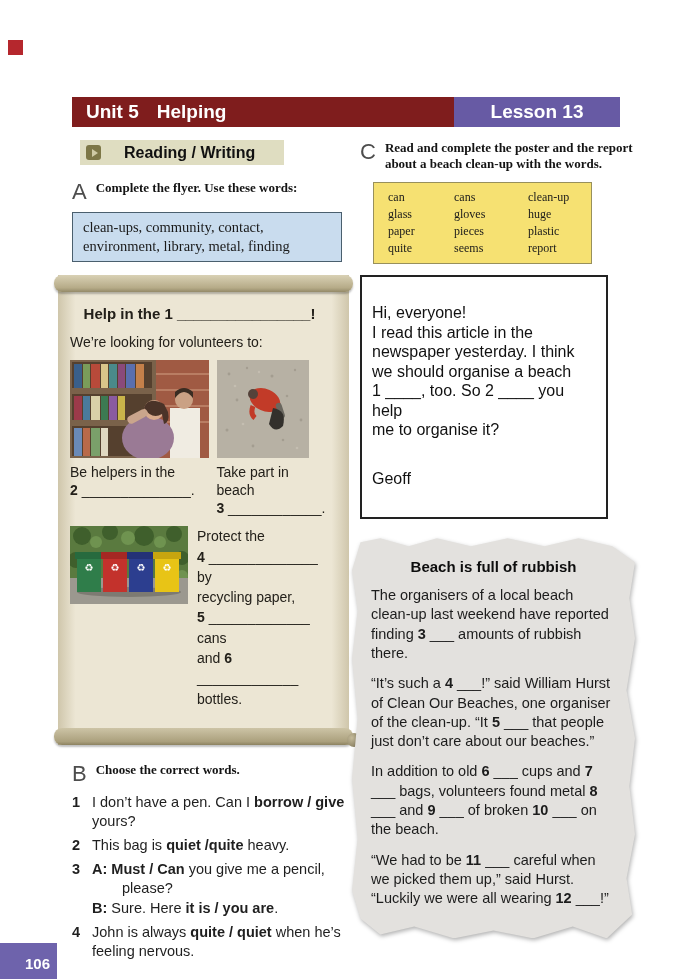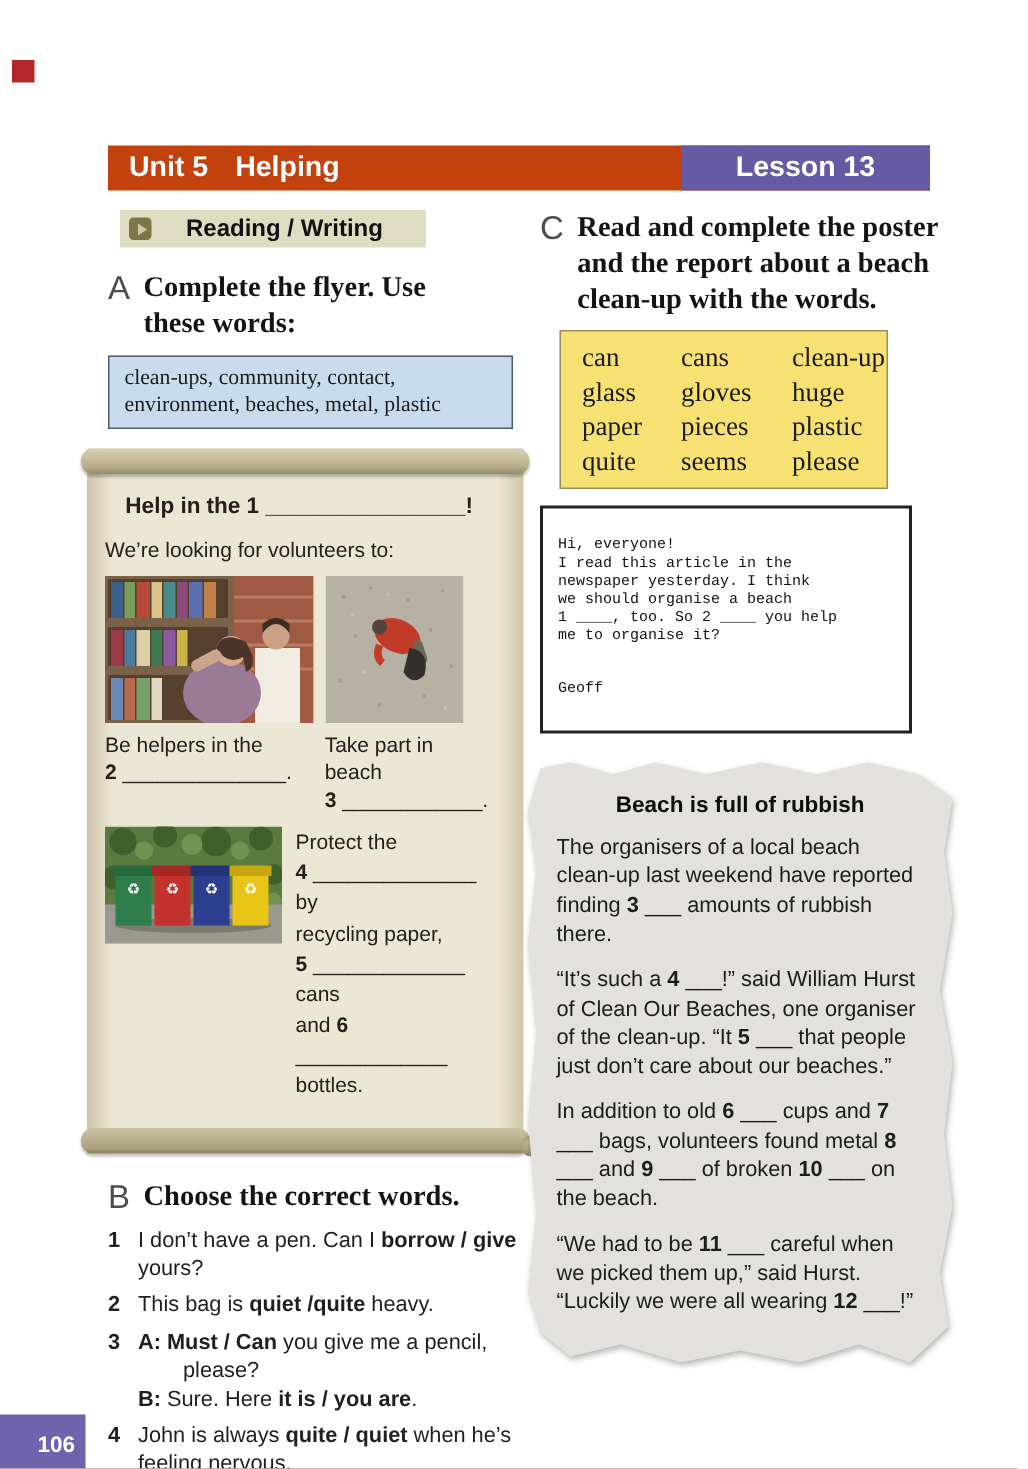--- a/index.html
+++ b/index.html
@@ -1,47 +1,47 @@
 <!DOCTYPE html>
 <html><head>
 <meta charset="utf-8">
 <style>
   html,body{margin:0;padding:0;background:#888;}
   .page{position:relative;width:685px;height:979px;background:#ffffff;overflow:hidden;
         font-family:"Liberation Sans",sans-serif;color:#1f1f1f;}
   .corner-square{position:absolute;left:8px;top:40px;width:15px;height:15px;background:#b5272d;}
 
   
-  .unit-bar{position:absolute;left:72px;top:97px;width:548px;height:30px;background:#c2410c;
+  .unit-bar{position:absolute;left:72px;top:97px;width:548px;height:30px;background:#7f1d1d;
             display:flex;align-items:center;justify-content:space-between;}
   .unit-title{color:#fff;font-weight:bold;font-size:19px;padding-left:14px;display:flex;gap:18px;}
   .lesson-badge{background:#675aa4;color:#fff;font-weight:bold;font-size:19px;height:30px;width:166px;
             display:flex;align-items:center;justify-content:center;}
 
   .col-left{position:absolute;left:72px;top:140px;width:274px;}
   .col-right{position:absolute;left:352px;top:140px;width:283px;}
 
   
   .skill-tab{margin-left:8px;width:204px;height:25px;background:#dfddc1;display:flex;align-items:center;
              gap:23px;padding-left:6px;box-sizing:border-box;}
   .skill-tab .label{font-weight:bold;font-size:16px;color:#111;}
   .play-icon{width:15px;height:15px;background:#7d7747;border-radius:3px;display:flex;align-items:center;justify-content:center;}
   .play-icon .tri{width:0;height:0;border-left:6px solid #cfcaa5;border-top:4px solid transparent;border-bottom:4px solid transparent;margin-left:2px;}
 
   
   .section-head{display:flex;align-items:flex-start;gap:9px;}
   .section-letter{font-size:22px;line-height:1;color:#4d4d4d;font-family:"Liberation Sans",sans-serif;padding-top:1px;}
-  .section-title{margin:0;font-family:"Liberation Serif",serif;font-weight:bold;font-size:19px;line-height:1.25;color:#141414;}
+  .section-title{margin:0;font-family:"Liberation Serif",serif;font-weight:bold;font-size:13px;line-height:1.25;color:#141414;}
 
   
   .word-box-blue{margin-top:9px;width:270px;box-sizing:border-box;background:#c9dcee;border:1px solid #4a5f6e;
                  padding:5px 10px;font-family:"Liberation Serif",serif;font-size:14.5px;line-height:1.3;color:#1a1a1a;}
   .word-box-yellow{margin:9px 0 0 21px;width:219px;box-sizing:border-box;background:#f6e172;border:1px solid #98905c;
                  padding:7px 0 7px 14px;display:grid;grid-template-columns:66px 74px 65px;row-gap:2px;
-                 font-family:"Liberation Serif",serif;font-size:18px;color:#1a1a1a;}
+                 font-family:"Liberation Serif",serif;font-size:12px;color:#1a1a1a;}
 
   
   .scroll{position:relative;margin:13px 0 0 -14px;width:291px;box-sizing:border-box;
           background:linear-gradient(90deg,#cfc6ab 0,#ece6d4 6%,#ece6d4 94%,#cfc6ab 100%);
           padding:30px 20px 36px 12px;}
   .roll{position:absolute;left:-4px;right:-4px;height:17px;border-radius:8px;
         background:linear-gradient(180deg,#d9d1b5 0%,#b6ab88 75%,#948a68 100%);
         box-shadow:0 2px 2px rgba(0,0,0,0.25);}
   .roll.top{top:0;}
   .roll.bottom{bottom:0;background:linear-gradient(180deg,#cdc4a6 0%,#aba07d 80%,#8c8260 100%);}
@@ -65,21 +65,21 @@
   .ex-item{display:flex;gap:7px;margin-top:5px;font-size:14.5px;line-height:1.32;}
   .ex-num{width:13px;font-weight:bold;flex:none;}
   .ex-text{flex:1;}
   .ex-sub{padding-left:30px;text-indent:-30px;}
 
   
   .c-head{padding-left:8px;}
   .c-head .section-title{width:250px;}
 
   .note-box{margin:11px 0 0 8px;width:248px;box-sizing:border-box;border:2px solid #222;background:#fff;
-            padding:7px 10px 9px 10px;font-family:Liberation Mono, monospace;font-size:10px;line-height:1.22;
+            padding:7px 10px 9px 10px;font-family:Liberation Sans, sans-serif;font-size:16px;line-height:1.22;
             white-space:pre-line;color:#111;}
   .note-sig{margin-top:10px;}
 
   .torn-wrap{margin-top:19px;filter:drop-shadow(1px 2px 2px rgba(0,0,0,0.3));}
   .torn{width:283px;box-sizing:border-box;background:#e3e1de;padding:20px 19px 30px 19px;
         clip-path:polygon(3% 1%,10% 0%,20% 2%,30% 0%,42% 2%,55% 0%,68% 2%,80% 0%,92% 2%,100% 6%,
           98% 15%,100% 25%,97% 38%,100% 50%,98% 62%,100% 74%,97% 85%,99% 94%,90% 100%,78% 97%,
           64% 100%,50% 98%,36% 100%,22% 97%,10% 99%,3% 95%,0% 88%,2% 75%,0% 60%,2% 45%,0% 30%,2% 18%,0% 8%);}
   .torn h3{margin:0;text-align:center;font-size:15px;color:#0d0d0d;}
   .torn p{margin:11px 0 0 0;font-size:14.5px;line-height:1.33;color:#1c1c1c;}
@@ -110,21 +110,21 @@
           <span class="tri"></span>
         </span>
       <span class="label">Reading / Writing</span>
     </div>
 
     <div class="section-head" style="margin-top:15px;">
       <span class="section-letter">A</span>
       <h2 class="section-title" style="width:232px;">Complete the flyer. Use these words:</h2>
     </div>
 
-    <div class="word-box-blue">clean-ups, community, contact, environment, beaches, metal, plastic</div>
+    <div class="word-box-blue">clean-ups, community, contact, environment, library, metal, finding</div>
 
     <div class="scroll">
       <div class="roll top"></div>
 
       <div class="flyer-title">Help in the 1 ________________!</div>
       <div class="flyer-intro">We’re looking for volunteers to:</div>
 
       <div class="photo-row">
 
         <svg class="photo" width="139" height="98" viewBox="0 0 139 98">
@@ -308,21 +308,21 @@
         <span>cans</span>
         <span>clean-up</span>
         <span>glass</span>
         <span>gloves</span>
         <span>huge</span>
         <span>paper</span>
         <span>pieces</span>
         <span>plastic</span>
         <span>quite</span>
         <span>seems</span>
-        <span>please</span>
+        <span>report</span>
       </div>
 
     <div class="note-box">
       <div>Hi, everyone!
 I read this article in the
 newspaper yesterday. I think
 we should organise a beach
 1 ____, too. So 2 ____ you help
 me to organise it?</div>
       <div class="note-sig">Geoff</div>

